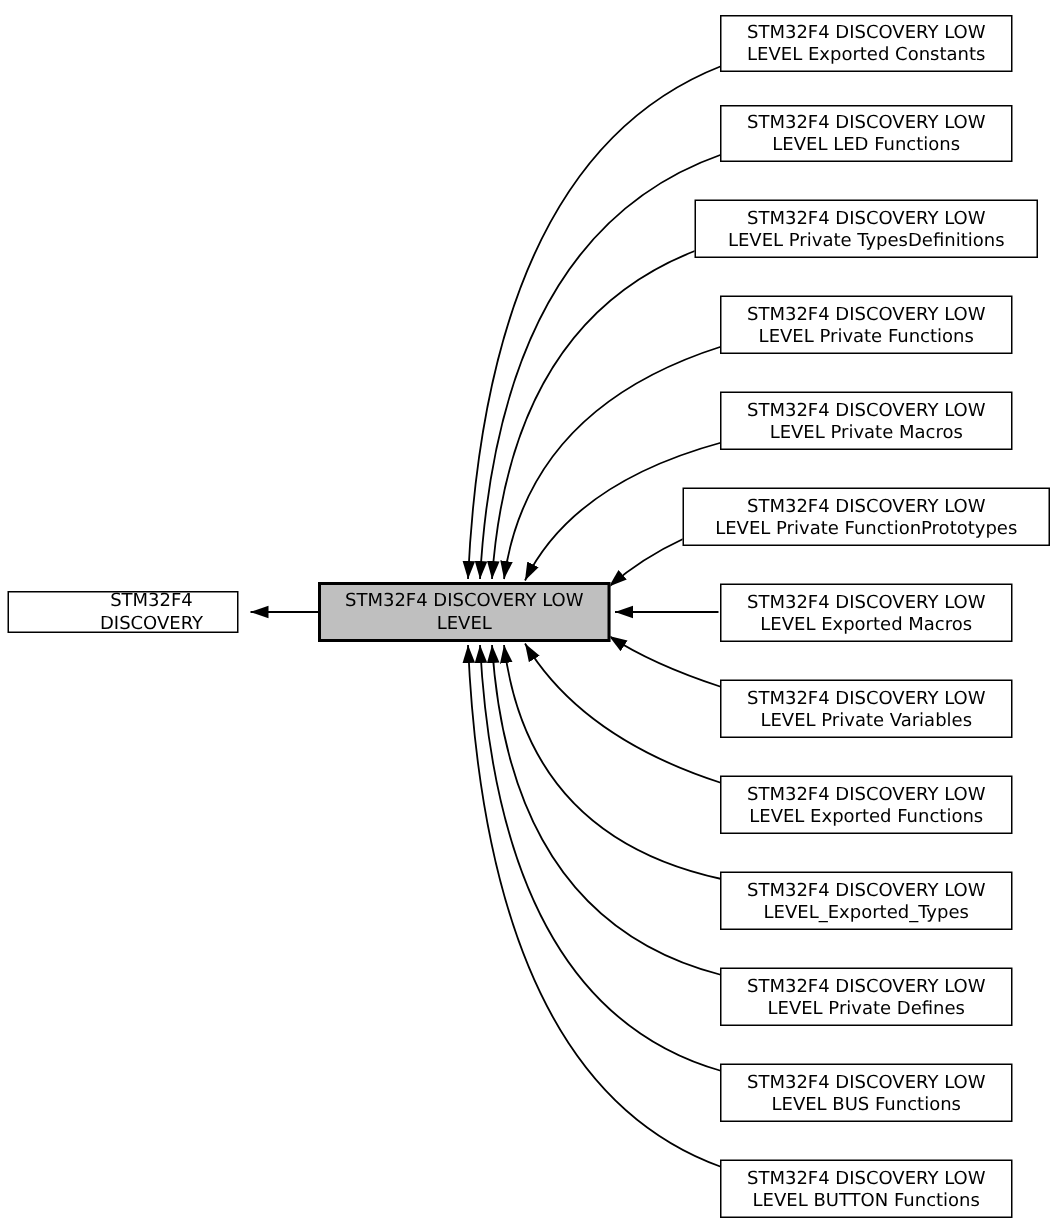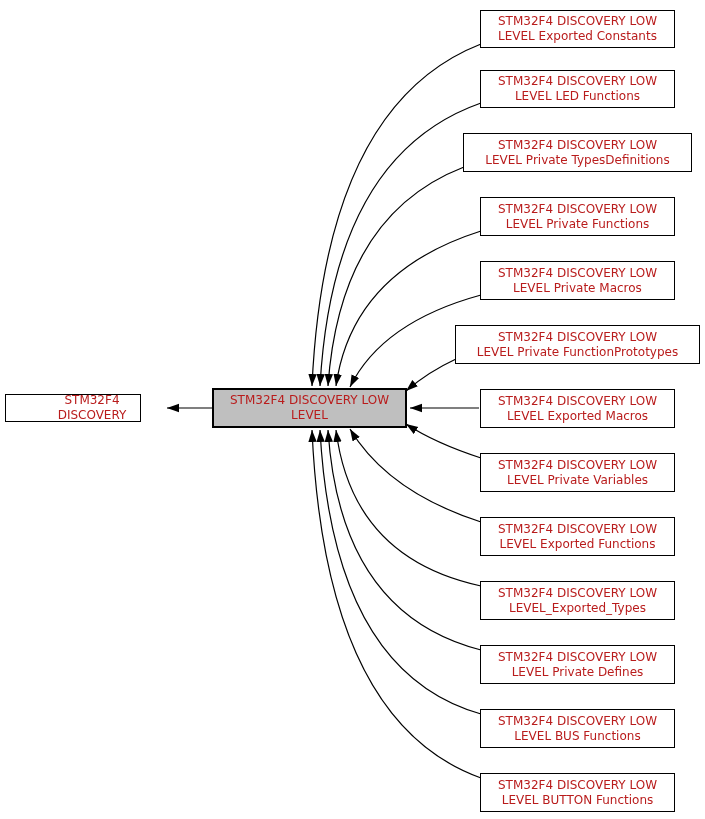--- a/index.html
+++ b/index.html
@@ -5,21 +5,21 @@
   html,body{margin:0;padding:0;background:#ffffff;}
   .canvas{
     position:relative;width:705px;height:819px;background:#ffffff;
     font-family:"DejaVu Sans","Liberation Sans",sans-serif;overflow:hidden;
   }
   .edge-layer{position:absolute;left:0;top:0;width:705px;height:819px;pointer-events:none;}
   .edge{fill:none;stroke:#000000;stroke-width:1.2px;}
   .node{
     position:absolute;display:flex;align-items:center;justify-content:center;
     box-sizing:border-box;border:1px solid #000000;background:#ffffff;
-    color:#b91c1c;font-size:12px;line-height:15px;text-align:center;
+    color:#000000;font-size:12px;line-height:15px;text-align:center;
     white-space:pre-line;cursor:pointer;
   }
   .node.highlight{background:#bfbfbf;border-width:2px;cursor:default;}
   .node span{white-space:pre-line;}
 </style>
 </head>
 <body>
 
 <div class="canvas">
   <svg class="edge-layer" width="705" height="819" viewBox="0 0 705 819" xmlns="http://www.w3.org/2000/svg">
@@ -39,21 +39,21 @@
         <path d="M479,408 Q445,408 410,408" class="edge" marker-end="url(#arrow)"></path>
         <path d="M481,458 Q435,443 406,424" class="edge" marker-end="url(#arrow)"></path>
         <path d="M481,522 Q388,492 350,429" class="edge" marker-end="url(#arrow)"></path>
         <path d="M481,586 Q352,558 336,430" class="edge" marker-end="url(#arrow)"></path>
         <path d="M481,650 Q340,614 328,430" class="edge" marker-end="url(#arrow)"></path>
         <path d="M481,714 Q333,672 320,430" class="edge" marker-end="url(#arrow)"></path>
         <path d="M481,778 Q325,722 312,430" class="edge" marker-end="url(#arrow)"></path>
       </g>
   </svg>
   <div id="node-layer">
-      <div class="node" style="left: 5px; top: 394px; width: 136px; height: 28px; padding-left: 38px;"><span>STM32F4 DISCOVERY</span></div>
+      <div class="node" style="left: 5px; top: 394px; width: 154px; height: 28px; padding-left: 38px;"><span>STM32F4 DISCOVERY</span></div>
       <div class="node highlight" style="left: 212px; top: 388px; width: 195px; height: 40px;"><span>STM32F4 DISCOVERY LOW
 LEVEL</span></div>
       <div class="node" style="left: 480px; top: 10px; width: 195px; height: 38px;"><span>STM32F4 DISCOVERY LOW
 LEVEL Exported Constants</span></div>
       <div class="node" style="left: 480px; top: 70px; width: 195px; height: 38px;"><span>STM32F4 DISCOVERY LOW
 LEVEL LED Functions</span></div>
       <div class="node" style="left: 463px; top: 133px; width: 229px; height: 39px;"><span>STM32F4 DISCOVERY LOW
 LEVEL Private TypesDefinitions</span></div>
       <div class="node" style="left: 480px; top: 197px; width: 195px; height: 39px;"><span>STM32F4 DISCOVERY LOW
 LEVEL Private Functions</span></div>

